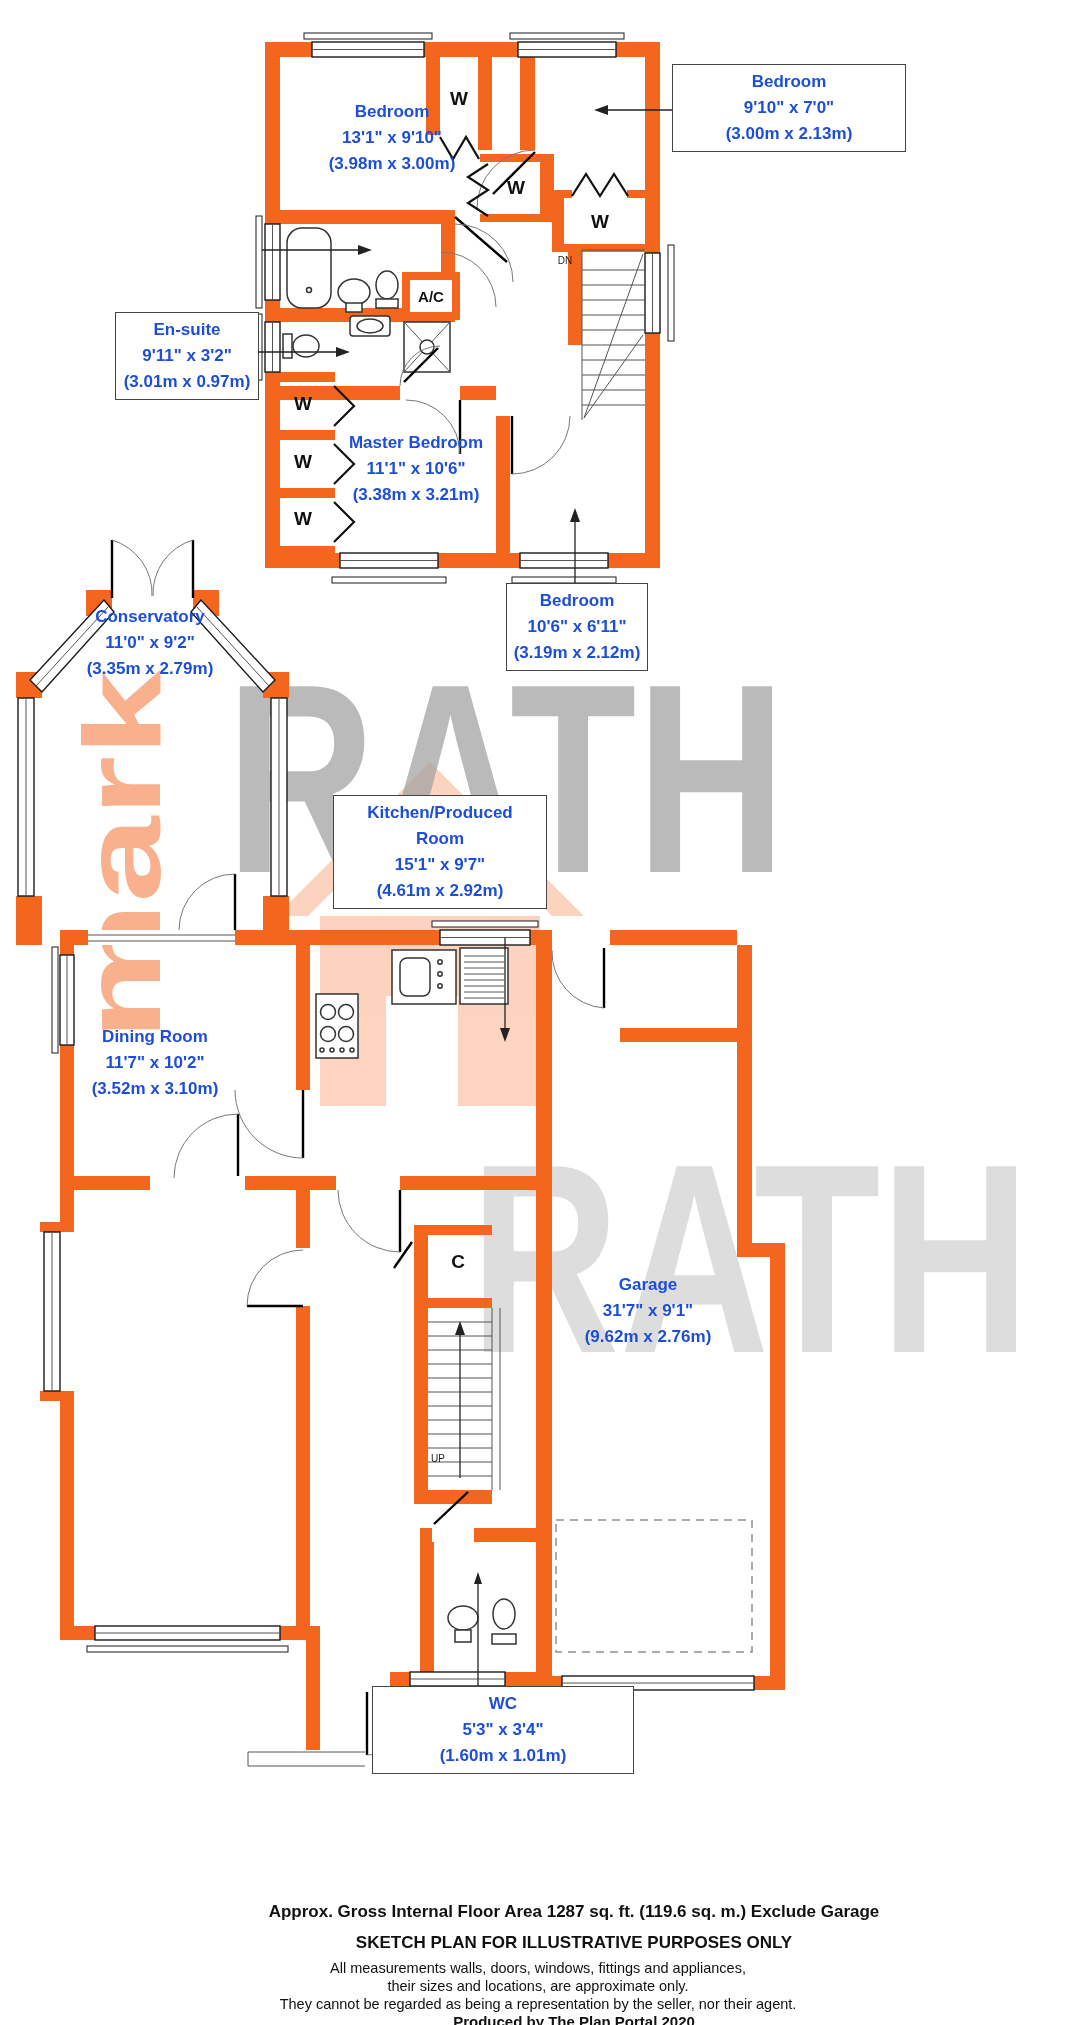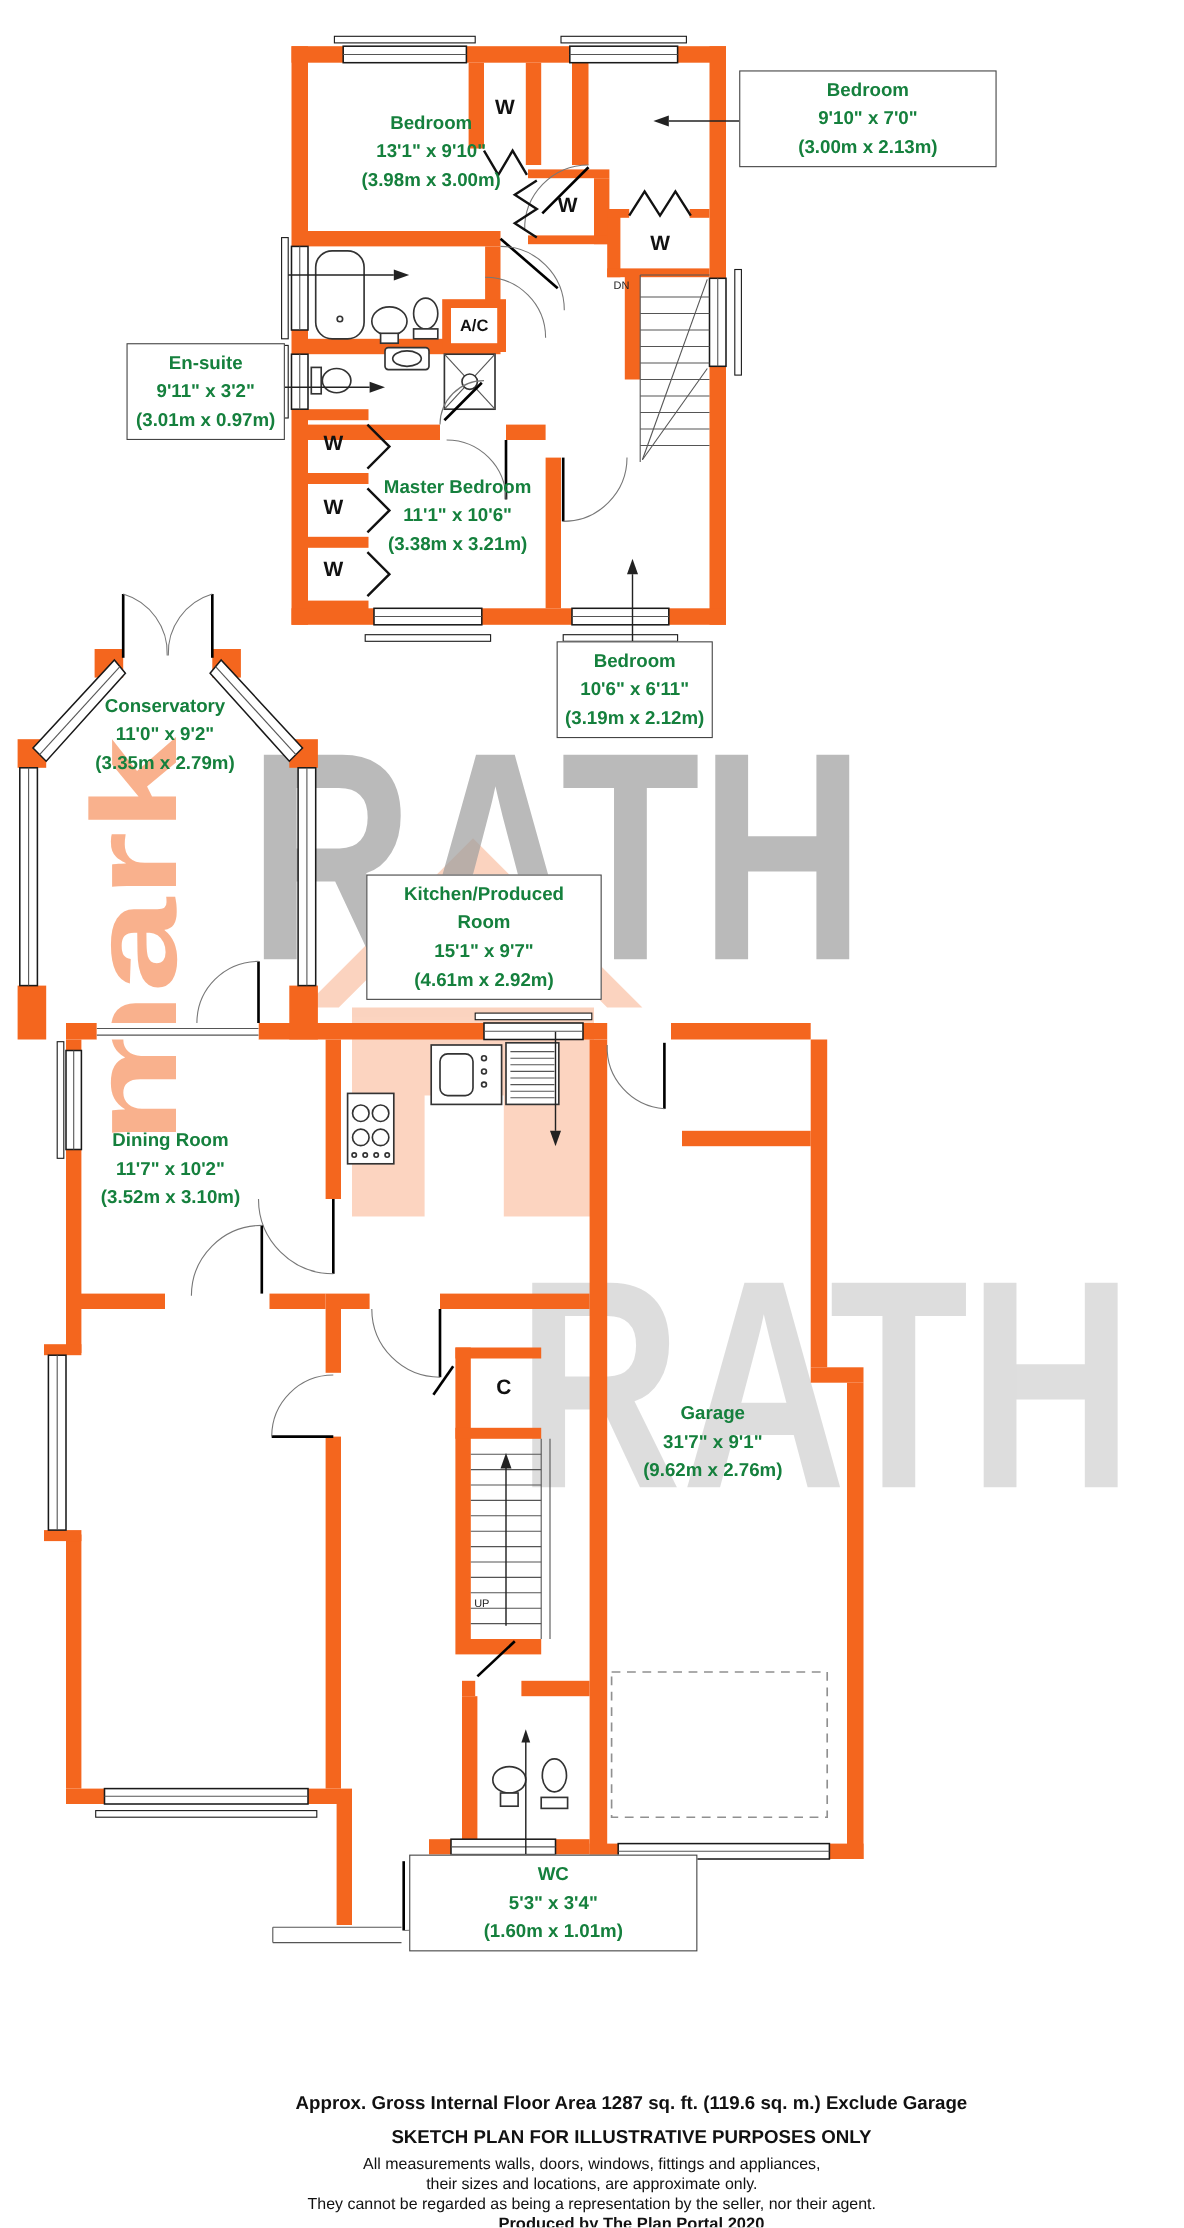--- a/index.html
+++ b/index.html
@@ -12,21 +12,21 @@
   .sill{fill:#ffffff;stroke:#1a1a1a;stroke-width:1;}
   .fx{fill:#ffffff;stroke:#333;stroke-width:1.5;}
   .ln{stroke:#555;stroke-width:1;fill:none;}
   .leaf{stroke:#000;stroke-width:2.4;fill:none;}
   .arc{stroke:#777;stroke-width:1;fill:none;}
   .zig{stroke:#111;stroke-width:2.2;fill:none;}
   .dash{fill:none;stroke:#909090;stroke-width:1.5;stroke-dasharray:8 6;}
   .arrow{stroke:#222;stroke-width:1.3;fill:none;}
   .ah{fill:#222;stroke:none;}
   
-  .lbl{position:absolute;text-align:center;color:#15803d;font-weight:bold;
+  .lbl{position:absolute;text-align:center;color:#1d4ed8;font-weight:bold;
        font-size:17px;line-height:26px;white-space:nowrap;}
   .lbl span{display:block;}
   .boxed{background:#fff;border:1px solid #444;padding:4px 0;}
   .tag{position:absolute;transform:translate(-50%,-50%);font-weight:bold;color:#111;}
   .tag-w{font-size:19px;}
   .tag-s{font-size:10px;font-weight:normal;color:#222;}
   .tag-ac{font-size:15px;}
   .foot{position:absolute;left:0;width:1076px;text-align:center;color:#111;}
   .b{font-weight:bold;margin-left:36px;}
 </style>
@@ -387,21 +387,21 @@
   <span>Master Bedroom</span>
   <span>11'1" x 10'6"</span>
   <span>(3.38m x 3.21m)</span>
 </div>
 <div class="lbl boxed" style="left:506px;top:583px;width:140px">
   <span>Bedroom</span>
   <span>10'6" x 6'11"</span>
   <span>(3.19m x 2.12m)</span>
 </div>
 
-<div class="lbl" style="left:40px;top:629px;width:220px">
+<div class="lbl" style="left:40px;top:604px;width:220px">
   <span>Conservatory</span>
   <span>11'0" x 9'2"</span>
   <span>(3.35m x 2.79m)</span>
 </div>
 <div class="lbl boxed" style="left:333px;top:795px;width:212px">
   <span>Kitchen/Produced</span>
   <span>Room</span>
   <span>15'1" x 9'7"</span>
   <span>(4.61m x 2.92m)</span>
 </div>

